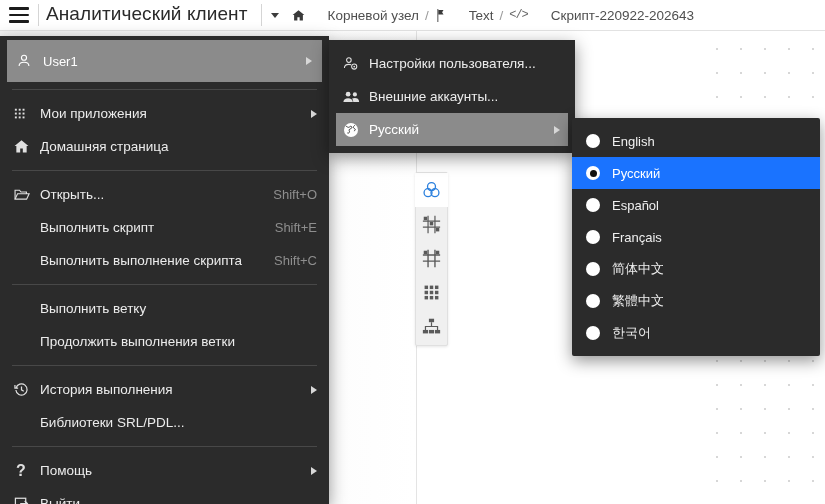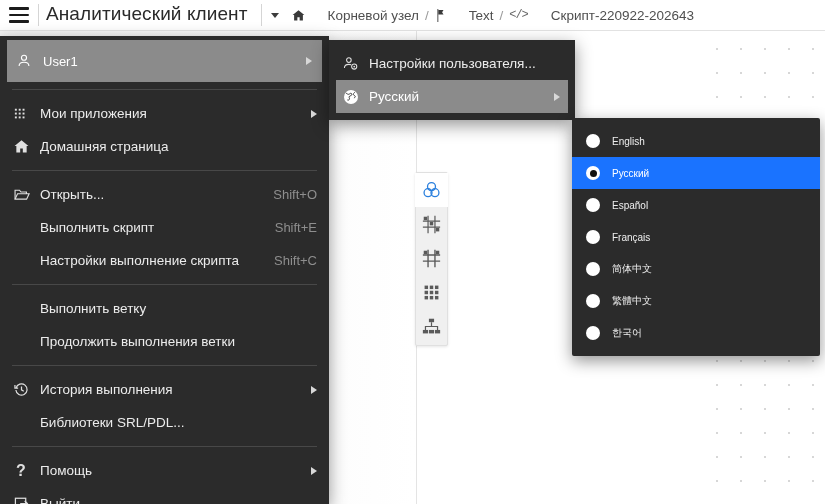--- a/index.html
+++ b/index.html
@@ -120,21 +120,21 @@
   }
   .lang-item.selected { background: #1a73ff; }
   .radio {
     width: 14px; height: 14px; border-radius: 50%; background: #ffffff;
     margin-right: 12px; display: inline-flex; align-items: center; justify-content: center;
     flex: 0 0 auto;
   }
   .lang-item.selected .radio::after {
     content: ""; width: 7px; height: 7px; border-radius: 50%; background: #111111;
   }
-  .lang-item .lbl { color: #efefef; font-size: 10px; }
+  .lang-item .lbl { color: #efefef; font-size: 13px; }
   .lang-item.selected .lbl { color: #ffffff; }
 
   svg { display: block; }
 </style>
 </head>
 <body>
 
 <div id="app">
 
   <div class="topbar">
@@ -288,21 +288,21 @@
       <span class="lbl">Открыть...</span>
       <span class="kbd">Shift+O</span>
     </div>
 
     <div class="mi noicon">
       <span class="lbl">Выполнить скрипт</span>
       <span class="kbd">Shift+E</span>
     </div>
 
     <div class="mi noicon">
-      <span class="lbl">Настройки выполнение скрипта</span>
+      <span class="lbl">Выполнить выполнение скрипта</span>
       <span class="kbd">Shift+C</span>
     </div>
 
     <div class="msep"></div>
 
     <div class="mi noicon">
       <span class="lbl">Выполнить ветку</span>
     </div>
 
     <div class="mi noicon">
@@ -352,20 +352,33 @@
         <svg width="16" height="15" viewBox="0 0 18 16">
             <circle cx="6.6" cy="4.2" r="2.6" fill="none" stroke="currentColor" stroke-width="1.2"></circle>
             <path d="M1.6 13.2c0-2.6 2.2-4.2 5-4.2 1 0 1.9.2 2.6.5" fill="none" stroke="currentColor" stroke-width="1.2"></path>
             <circle cx="12.6" cy="11.4" r="2.9" fill="none" stroke="currentColor" stroke-width="1.2"></circle>
             <circle cx="12.6" cy="11.4" r="1" fill="currentColor"></circle>
           </svg>
       </span>
       <span class="lbl">Настройки пользователя...</span>
     </div>
 
+    <div class="mi">
+      <span class="ico">
+        <svg width="17" height="14" viewBox="0 0 18 14">
+            <g fill="currentColor">
+              <circle cx="5.4" cy="4" r="2.5"></circle>
+              <circle cx="12.6" cy="4.3" r="2.2"></circle>
+              <path d="M0.4 12.4c0-2.6 2.2-4.2 5-4.2s5 1.6 5 4.2z"></path>
+              <path d="M9.6 8.6c.8-.3 1.8-.5 3-.5 2.4 0 4.4 1.3 4.4 3.4v.9h-6.2c0-1.6-.5-2.9-1.2-3.8z"></path>
+            </g>
+          </svg>
+      </span>
+      <span class="lbl">Внешние аккаунты...</span>
+    </div>
 
     <div class="mi highlight" style="margin:0 7px;padding:0 8px 0 7px;">
       <span class="ico">
         <svg width="16" height="16" viewBox="0 0 16 16">
             <circle cx="8" cy="8" r="7" fill="currentColor"></circle>
             <path d="M3.2 4.2c1.1.6 1.6 1.3 2.6 1.1.9-.2 1.2-1.2 2.2-1 .9.2 1 1.3.4 2-.6.7-1.8.5-2.2 1.3-.4.8.4 1.4.3 2.3-.1.9-1 1.5-1.8 1.2M11.6 3.5c-.5.7-1.4 1-1.3 1.9.1.9 1.3.9 1.8 1.6.4.7-.1 1.6-.8 1.9" fill="none" stroke="#2b2b2b" stroke-width="0.9" stroke-linecap="round"></path>
           </svg>
       </span>
       <span class="lbl">Русский</span>
       <span class="arrow"></span>

